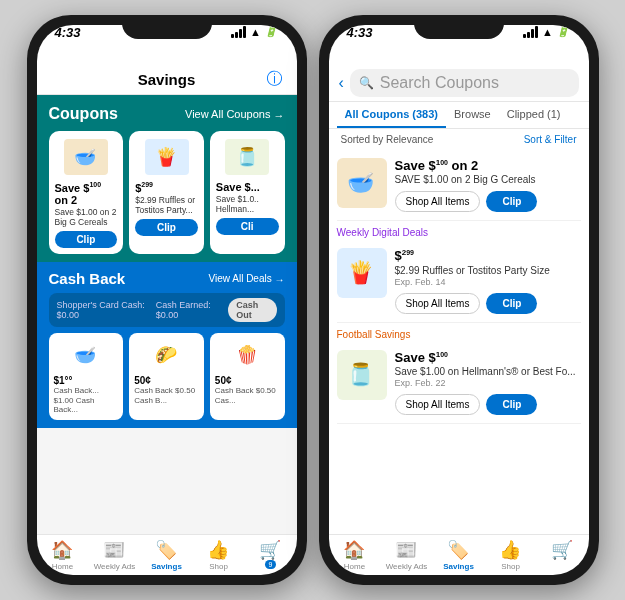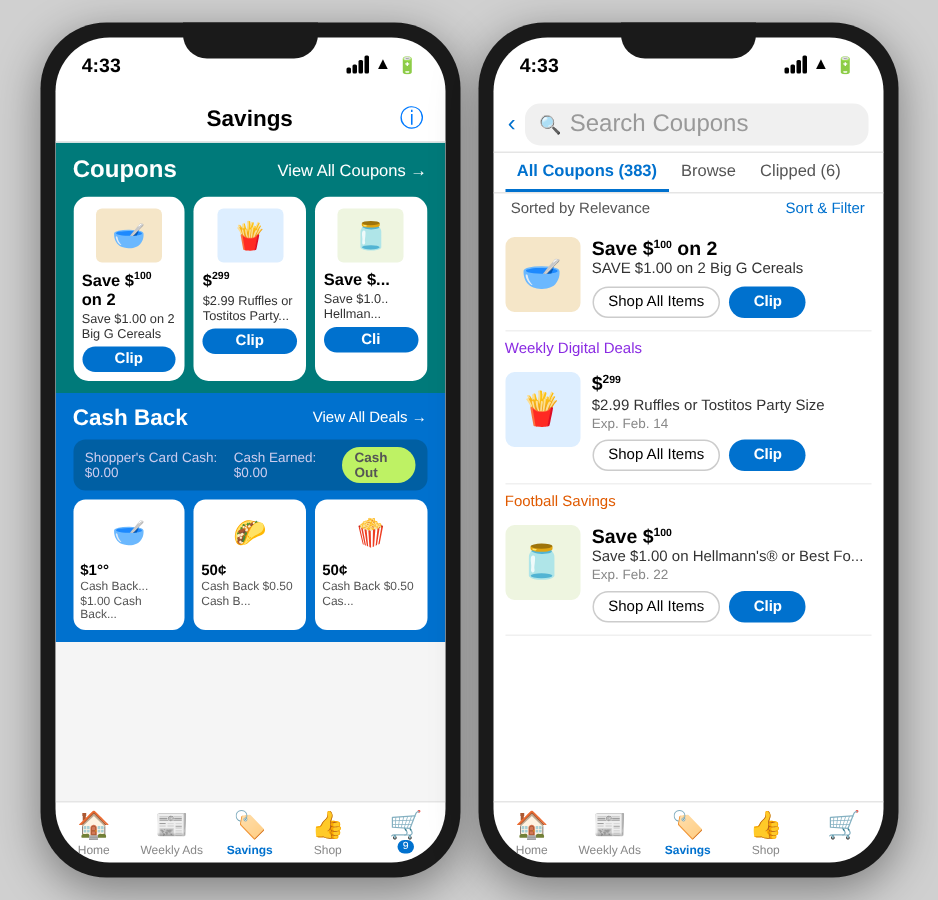--- a/index.html
+++ b/index.html
@@ -43,26 +43,27 @@
       height: 24px;
       background: #1a1a1a;
       border-radius: 0 0 16px 16px;
       z-index: 10;
     }
 
     
     .status-bar {
       height: 40px;
       display: flex;
-      align-items: center;
+      align-items: flex-start;
       justify-content: space-between;
       padding: 0 18px 4px;
       font-size: 11px;
       font-weight: 600;
       flex-shrink: 0;
+      font-style: italic;
     }
     .status-time { font-size: 13px; font-weight: 700; }
     .status-icons { display: flex; gap: 4px; align-items: center; }
 
     
     .left-screen-content {
       flex: 1;
       overflow: hidden;
       display: flex;
       flex-direction: column;
@@ -186,21 +187,21 @@
       background: #005fa3;
       border-radius: 8px;
       padding: 5px 8px;
       display: flex;
       gap: 8px;
       align-items: center;
       margin-bottom: 6px;
     }
     .cash-bar-item { font-size: 9px; color: #cce; }
     .cash-bar-btn {
-      background: #bef264;
+      background: #e5e5e5;
       border-radius: 12px;
       padding: 2px 8px;
       font-size: 9px;
       font-weight: 600;
       color: #555;
     }
 
     .cashback-cards {
       display: flex;
       gap: 6px;
@@ -529,21 +530,21 @@
       <span class="back-arrow">‹</span>
       <div class="search-input-box">
         <span class="search-icon-inner">🔍</span>
         <span class="search-placeholder">Search Coupons</span>
       </div>
     </div>
 
     <div class="tabs-row">
       <div class="tab-item active">All Coupons (383)</div>
       <div class="tab-item">Browse</div>
-      <div class="tab-item">Clipped (6)</div>
+      <div class="tab-item">Clipped (1)</div>
     </div>
 
     <div class="sort-row">
       <span class="sort-text">Sorted by Relevance</span>
       <span class="sort-filter">Sort &amp; Filter</span>
     </div>
 
     <div class="coupon-list">
 
       <div class="coupon-list-item">

